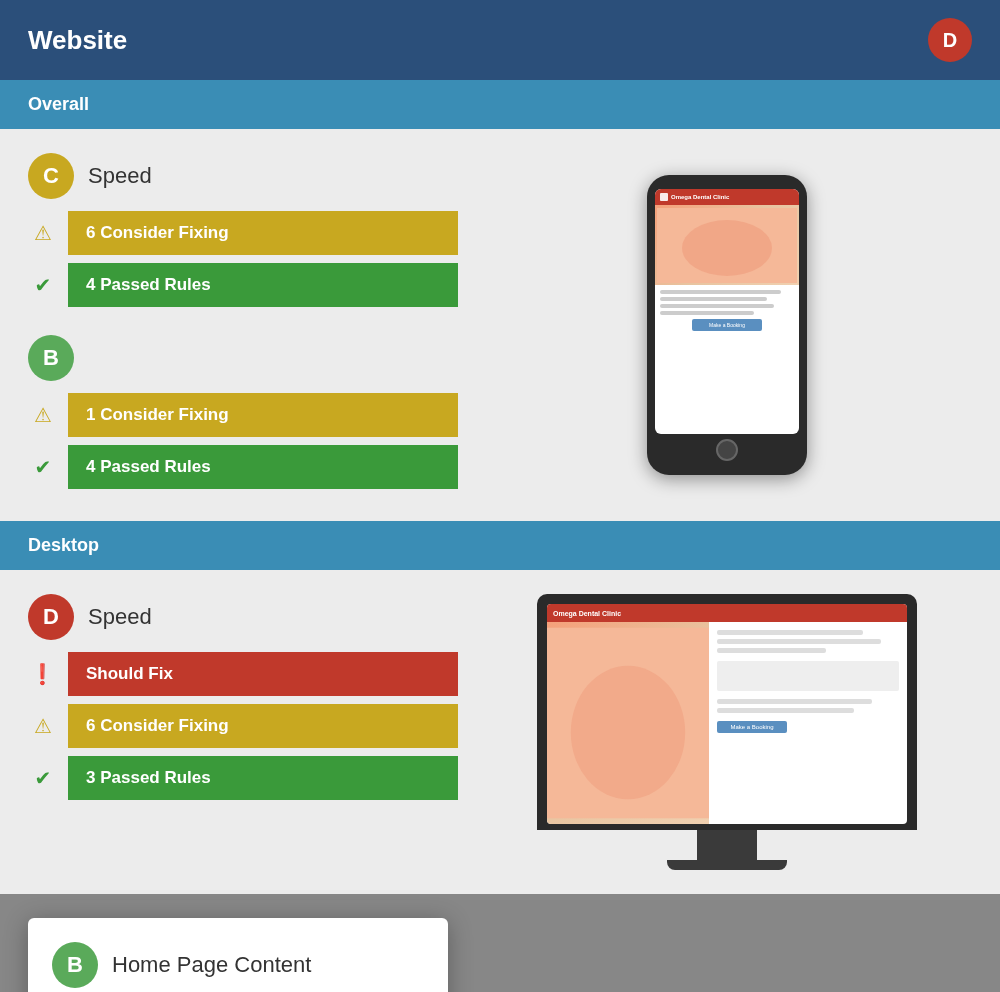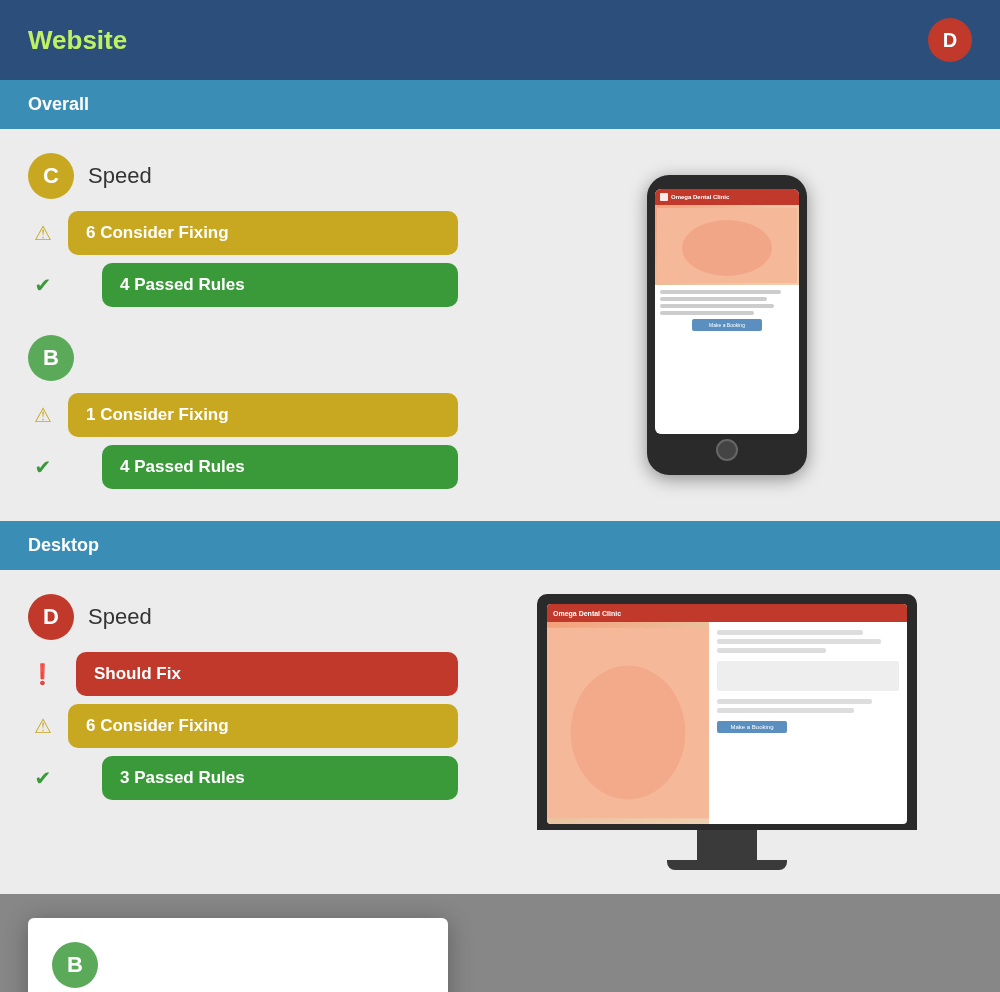--- a/index.html
+++ b/index.html
@@ -18,21 +18,21 @@
 
     
     .header {
       background: #2b4f7a;
       padding: 18px 28px;
       display: flex;
       align-items: center;
       justify-content: space-between;
     }
     .header-title {
-      color: #bef264;
+      color: #ffffff;
       font-size: 26px;
       font-weight: bold;
     }
     .avatar-badge {
       width: 44px;
       height: 44px;
       background: #c0392b;
       border-radius: 50%;
       display: flex;
       align-items: center;
@@ -130,28 +130,28 @@
       display: flex;
       align-items: center;
       justify-content: center;
       font-size: 20px;
       flex-shrink: 0;
     }
 
     .rule-bar {
       flex: 1;
       padding: 12px 18px;
-      border-radius: 10px;
+      border-radius: 0;
       color: white;
       font-size: 17px;
       font-weight: bold;
     }
     .bar-yellow { background: #c8a820; }
-    .bar-green { background: #3a9a3a; margin-left: 34px; }
-    .bar-red { background: #c0392b; margin-left: 8px; }
+    .bar-green { background: #3a9a3a; }
+    .bar-red { background: #c0392b; }
 
     
     .phone-mockup {
       width: 160px;
       height: 300px;
       background: #2a2a2a;
       border-radius: 22px;
       padding: 14px 8px;
       display: flex;
       flex-direction: column;
@@ -461,20 +461,21 @@
       </div>
     </div>
   </div>
 
   <div class="popup-overlay">
     <div class="popup-card">
 
       <div class="category-block">
         <div class="category-header">
           <div class="grade-badge grade-b">B</div>
+          <span class="category-name">Home Page Content</span>
         </div>
 
       </div>
 
     </div>
   </div>
 
 </div>
 
 </body></html>

